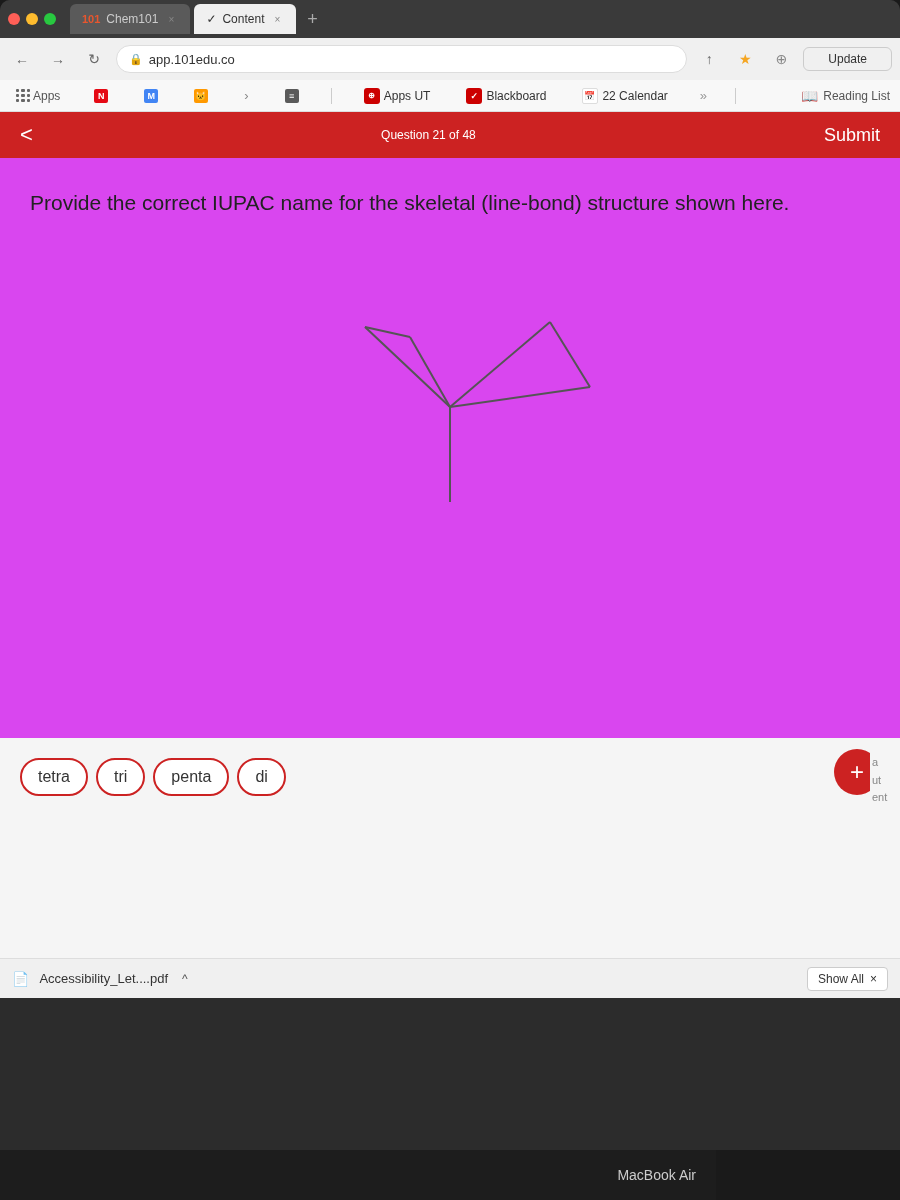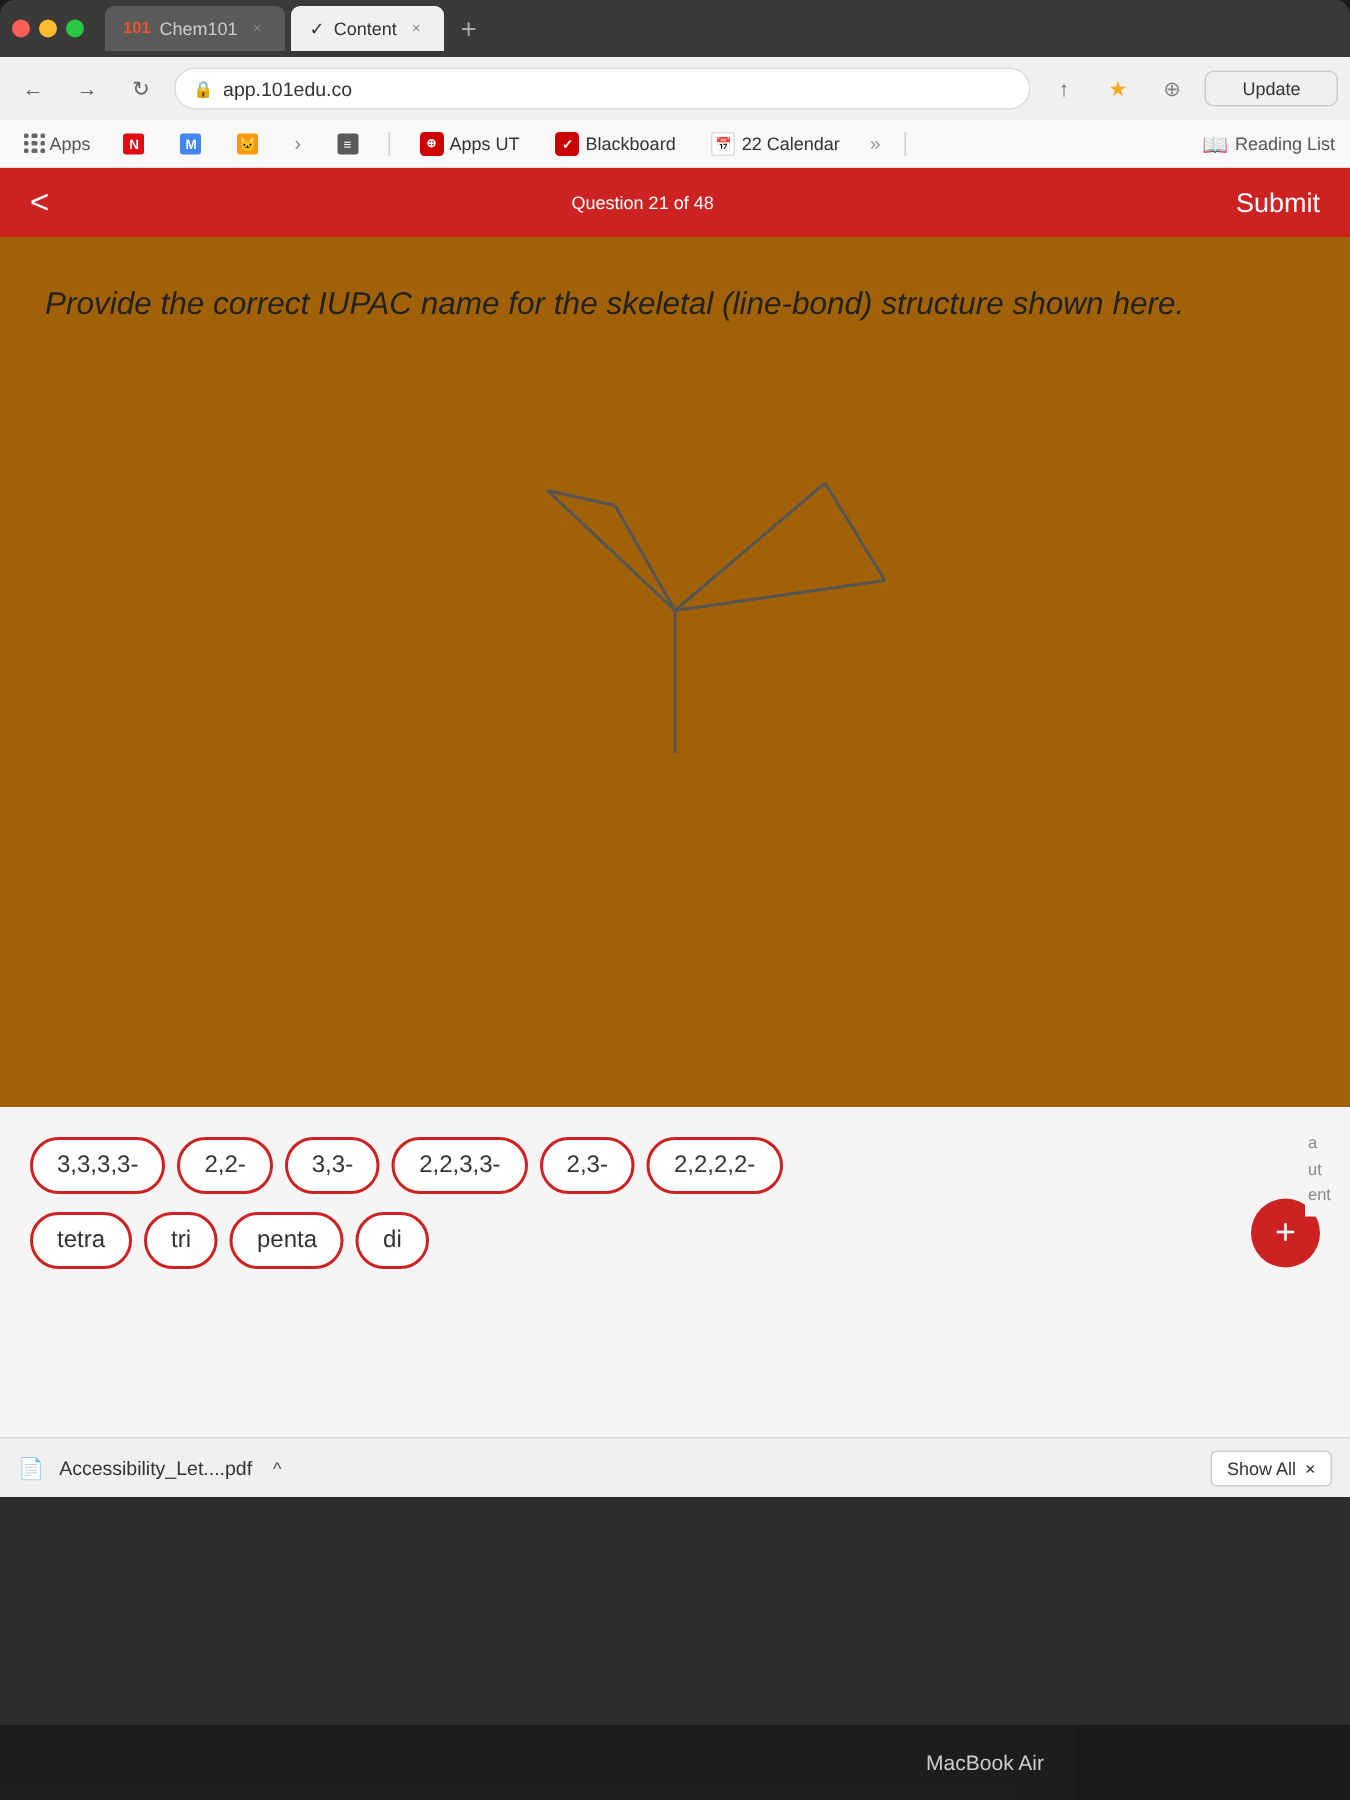--- a/index.html
+++ b/index.html
@@ -161,21 +161,21 @@
       cursor: pointer;
     }
 
     
     .bookmarks-bar {
       background: #f8f8f8;
       height: 32px;
       display: flex;
       align-items: center;
       padding: 0 10px;
-      gap: 8px;
+      gap: 20px;
       border-bottom: 1px solid #ddd;
       font-size: 12px;
     }
 
     .bookmark-apps-icon {
       display: flex;
       align-items: center;
       gap: 3px;
       color: #555;
       padding: 3px 6px;
@@ -273,25 +273,24 @@
 
     .submit-btn {
       color: white;
       font-size: 18px;
       font-weight: 500;
       cursor: pointer;
     }
 
     
     .question-body {
-      background: #a16207;
+      background: #d946ef;
       padding: 30px 30px 20px 30px;
       min-height: 580px;
       position: relative;
-      font-style: italic;
     }
 
     .question-text {
       font-size: 21px;
       color: #222;
       line-height: 1.4;
       margin-bottom: 30px;
       font-weight: 400;
     }
 
@@ -543,28 +542,20 @@
 
           <line x1="95" y1="80" x2="140" y2="90" stroke="#555" stroke-width="2"></line>
 
           <line x1="280" y1="75" x2="320" y2="140" stroke="#555" stroke-width="2"></line>
         </svg>
       </div>
     </div>
 
     <div class="answer-tiles">
 
-      <div class="tiles-row">
-        <div class="tile">3,3,3,3-</div>
-        <div class="tile">2,2-</div>
-        <div class="tile">3,3-</div>
-        <div class="tile">2,2,3,3-</div>
-        <div class="tile">2,3-</div>
-        <div class="tile">2,2,2,2-</div>
-      </div>
 
       <div class="tiles-row">
         <div class="tile">tetra</div>
         <div class="tile">tri</div>
         <div class="tile">penta</div>
         <div class="tile">di</div>
         <div class="plus-btn">+</div>
       </div>
 
 

